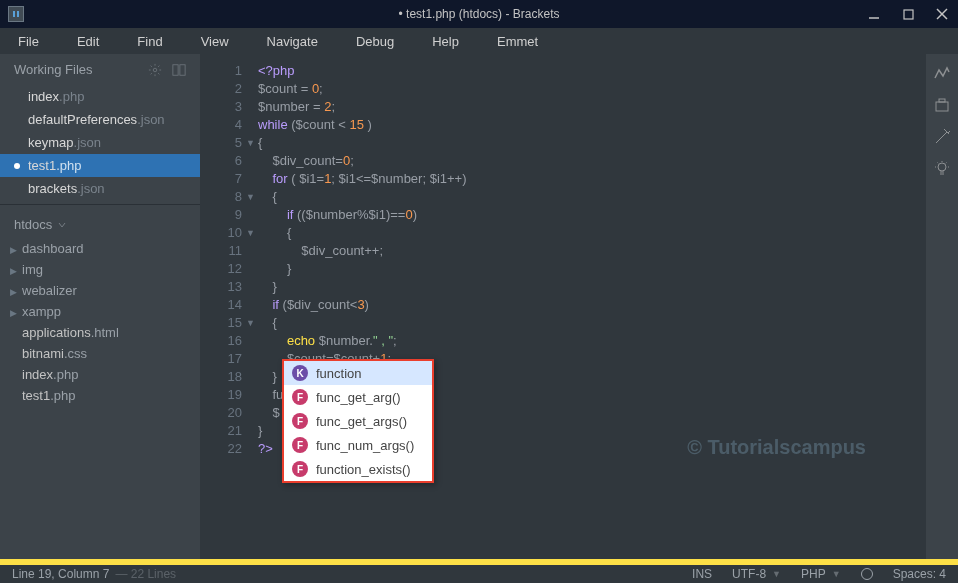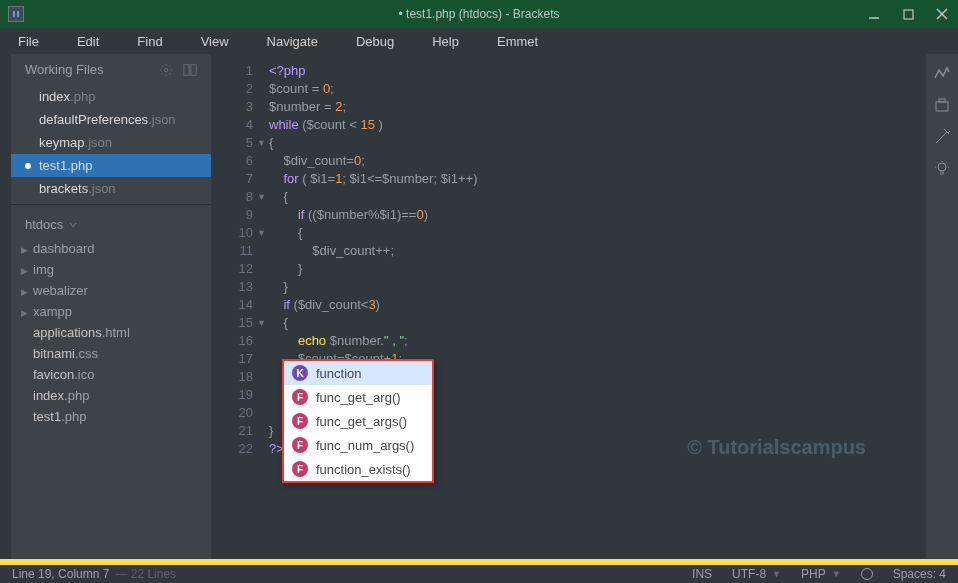--- a/index.html
+++ b/index.html
@@ -1,27 +1,27 @@
 <!DOCTYPE html>
 <html><head>
 <meta charset="utf-8">
 <style>
 * { margin: 0; padding: 0; box-sizing: border-box; font-family: "Segoe UI", Arial, sans-serif; }
 body { width: 958px; height: 583px; background: #30373d; color: #c3c3c3; font-size: 13px; overflow: hidden; position: relative; }
-.titlebar { height: 28px; background: #14532d; display: flex; align-items: center; padding: 0 8px; justify-content: space-between; }
+.titlebar { height: 28px; background: #0f172a; display: flex; align-items: center; padding: 0 8px; justify-content: space-between; }
 .titlebar-left { display: flex; align-items: center; gap: 6px; }
 .app-icon { width: 16px; height: 16px; background: #414b54; display: flex; align-items: center; justify-content: center; border: 1px solid #6a7783; }
 .app-icon svg { width: 10px; height: 10px; }
 .titlebar-title { color: #c3c3c3; font-size: 12px; position: absolute; left: 50%; transform: translateX(-50%); }
 .titlebar-right { display: flex; gap: 18px; }
 .window-btn { width: 16px; height: 16px; display: flex; align-items: center; justify-content: center; cursor: pointer; color: #c3c3c3; }
 .menubar { height: 26px; display: flex; align-items: center; padding: 0 8px; gap: 18px; }
 .menu-item { padding: 4px 10px; cursor: pointer; color: #d0d0d0; font-size: 13px; }
 .main-content { display: flex; height: calc(100% - 54px - 24px); }
-.sidebar { width: 200px; background: #3c4349; display: flex; flex-direction: column; overflow: hidden; margin-left: 11px; }
+.sidebar { width: 200px; background: #3c4349; display: flex; flex-direction: column; overflow: hidden; }
 .sidebar-section-header { padding: 8px 14px; color: #9aa1a8; font-size: 13px; display: flex; justify-content: space-between; align-items: center; }
 .sidebar-icons { display: flex; gap: 10px; }
 .sidebar-icon { width: 14px; height: 14px; opacity: 0.5; cursor: pointer; }
 .file-list { flex-shrink: 0; }
 .file-item { padding: 4px 14px 4px 28px; font-size: 13px; cursor: pointer; position: relative; }
 .file-item.working { color: #c3c3c3; }
 .file-item.active { background: #2e72b3; color: #fff; }
 .file-item .dot { position: absolute; left: 14px; top: 9px; width: 6px; height: 6px; background: #8aa8b5; border-radius: 50%; }
 .file-item.active .dot { background: #fff; }
 .file-ext { color: #7a838c; }
@@ -135,21 +135,20 @@
           <path d="M1 2 L4 6 L7 2" stroke="#9aa1a8" fill="none"></path>
         </svg>
     </div>
     <div class="file-tree">
       <div class="tree-item"><span class="arrow">▶</span><span>dashboard</span></div>
       <div class="tree-item"><span class="arrow">▶</span><span>img</span></div>
       <div class="tree-item"><span class="arrow">▶</span><span>webalizer</span></div>
       <div class="tree-item"><span class="arrow">▶</span><span>xampp</span></div>
       <div class="tree-item"><span class="file-base">applications</span><span>.html</span></div>
       <div class="tree-item"><span class="file-base">bitnami</span><span>.css</span></div>
-      <div class="tree-item"><span class="file-base">favicon</span><span>.ico</span></div>
       <div class="tree-item"><span class="file-base">index</span><span>.php</span></div>
       <div class="tree-item"><span class="file-base">test1</span><span>.php</span></div>
     </div>
   </div>
 
   <div class="editor-area">
     <div class="gutter">
       <div class="gutter-line">1</div>
         <div class="gutter-line">2</div>
         <div class="gutter-line">3</div>

